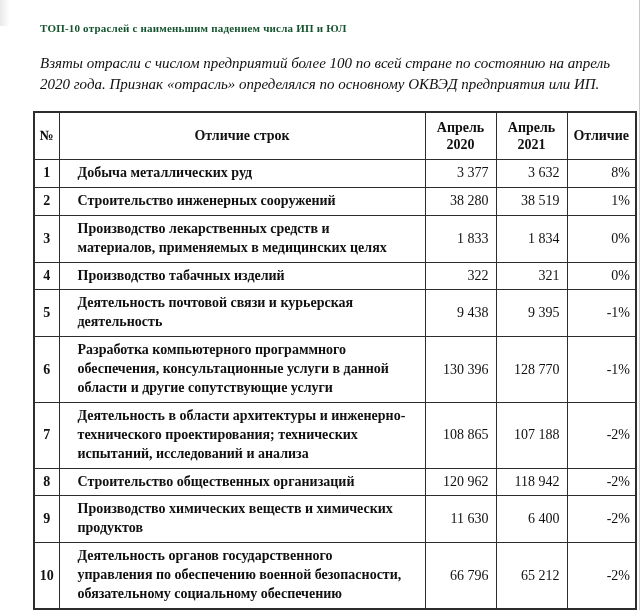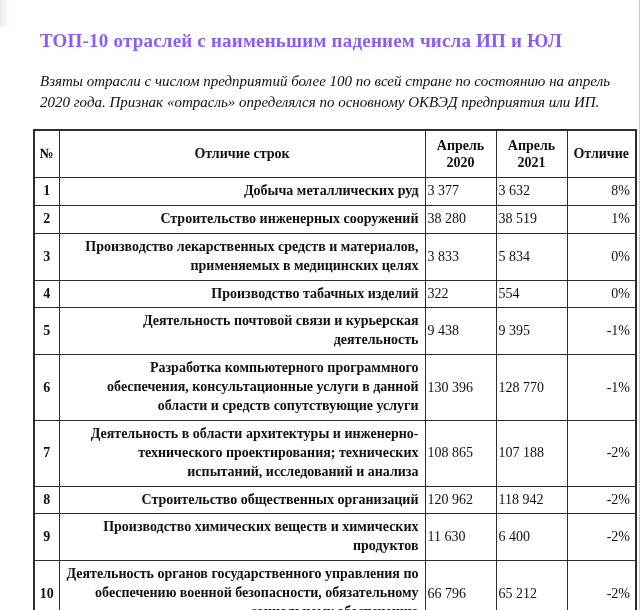--- a/index.html
+++ b/index.html
@@ -4,43 +4,43 @@
 <style>
   html,body{margin:0;padding:0;}
   body{
     width:640px;height:610px;background:#ffffff;overflow:hidden;position:relative;
     font-family:"Liberation Serif","DejaVu Serif",serif;color:#111111;
   }
   .edge-right{position:absolute;top:0;right:0;width:1px;height:610px;background:#c9c9c9;}
   .edge-topleft{position:absolute;top:0;left:0;width:10px;height:26px;
     background:linear-gradient(to right,#d8d8d8,rgba(255,255,255,0));opacity:.55;}
   .page-title{
-    margin:30px 14px 0 40px;
-    font-size:19px;font-weight:bold;letter-spacing:.2px;color:#8b5cf6;
+    margin:22px 14px 0 40px;
+    font-size:11px;font-weight:bold;letter-spacing:.2px;color:#14532d;
   }
   .page-subtitle{
     margin:19px 16px 16px 40px;width:586px;
     font-size:15px;font-style:italic;line-height:1.4;color:#101010;
   }
   table.data-table{
     border-collapse:collapse;table-layout:fixed;
     margin:15px 0 0 33px;width:602px;
     border:2px solid #2d2d2d;
     font-size:14px;color:#101010;
   }
   .data-table th,.data-table td{
     border:1px solid #2d2d2d;vertical-align:middle;
   }
   .data-table th{
     font-weight:bold;text-align:center;line-height:1.25;
     padding:4px 2px;height:38px;
   }
   td.cell-num{ text-align:center;font-weight:bold;padding:3px 2px; }
-  td.cell-name{ text-align:right;font-weight:bold;padding:4px 6px;line-height:1.35; }
-  td.cell-val{ text-align:left;padding:3px 7px 3px 2px; }
+  td.cell-name{ text-align:left;font-weight:bold;padding:4px 18px;line-height:1.35; }
+  td.cell-val{ text-align:right;padding:3px 7px 3px 2px; }
   td.cell-diff{ text-align:right;padding:3px 5px 3px 2px; }
 </style>
 </head>
 <body>
 
 <div class="edge-topleft"></div>
 <div class="edge-right"></div>
 
 <div class="page-title">ТОП-10 отраслей с наименьшим падением числа ИП и ЮЛ</div>
 
@@ -74,41 +74,41 @@
       <tr>
         <td class="cell-num">2</td>
         <td class="cell-name">Строительство инженерных сооружений</td>
         <td class="cell-val">38 280</td>
         <td class="cell-val">38 519</td>
         <td class="cell-diff">1%</td>
       </tr>
       <tr>
         <td class="cell-num">3</td>
         <td class="cell-name">Производство лекарственных средств и материалов, применяемых в медицинских целях</td>
-        <td class="cell-val">3 833</td>
-        <td class="cell-val">5 834</td>
+        <td class="cell-val">1 833</td>
+        <td class="cell-val">1 834</td>
         <td class="cell-diff">0%</td>
       </tr>
       <tr>
         <td class="cell-num">4</td>
         <td class="cell-name">Производство табачных изделий</td>
         <td class="cell-val">322</td>
-        <td class="cell-val">554</td>
+        <td class="cell-val">321</td>
         <td class="cell-diff">0%</td>
       </tr>
       <tr>
         <td class="cell-num">5</td>
         <td class="cell-name">Деятельность почтовой связи и курьерская деятельность</td>
         <td class="cell-val">9 438</td>
         <td class="cell-val">9 395</td>
         <td class="cell-diff">-1%</td>
       </tr>
       <tr>
         <td class="cell-num">6</td>
-        <td class="cell-name">Разработка компьютерного программного обеспечения, консультационные услуги в данной области и средств сопутствующие услуги</td>
+        <td class="cell-name">Разработка компьютерного программного обеспечения, консультационные услуги в данной области и другие сопутствующие услуги</td>
         <td class="cell-val">130 396</td>
         <td class="cell-val">128 770</td>
         <td class="cell-diff">-1%</td>
       </tr>
       <tr>
         <td class="cell-num">7</td>
         <td class="cell-name">Деятельность в области архитектуры и инженерно-технического проектирования; технических испытаний, исследований и анализа</td>
         <td class="cell-val">108 865</td>
         <td class="cell-val">107 188</td>
         <td class="cell-diff">-2%</td>

